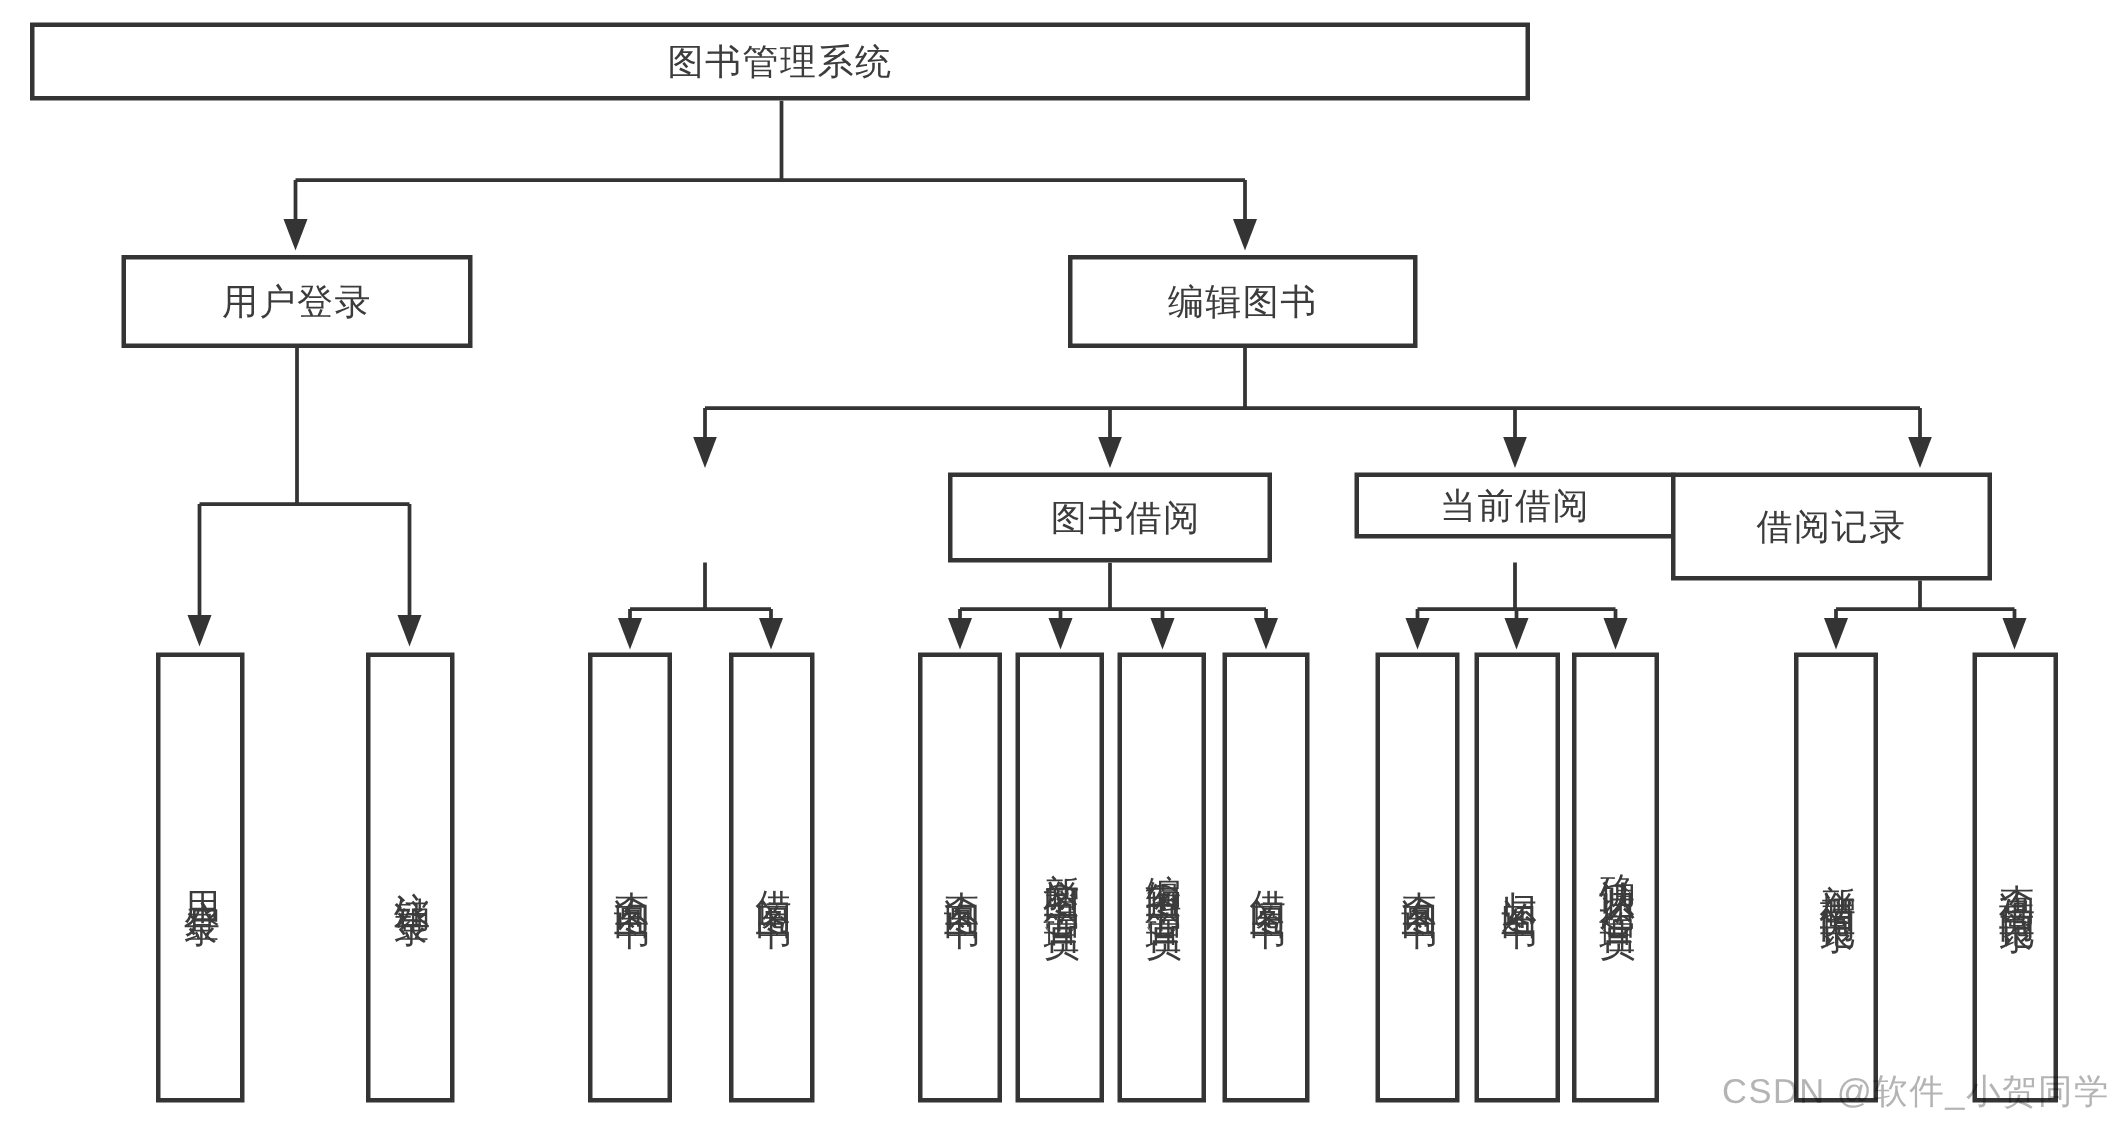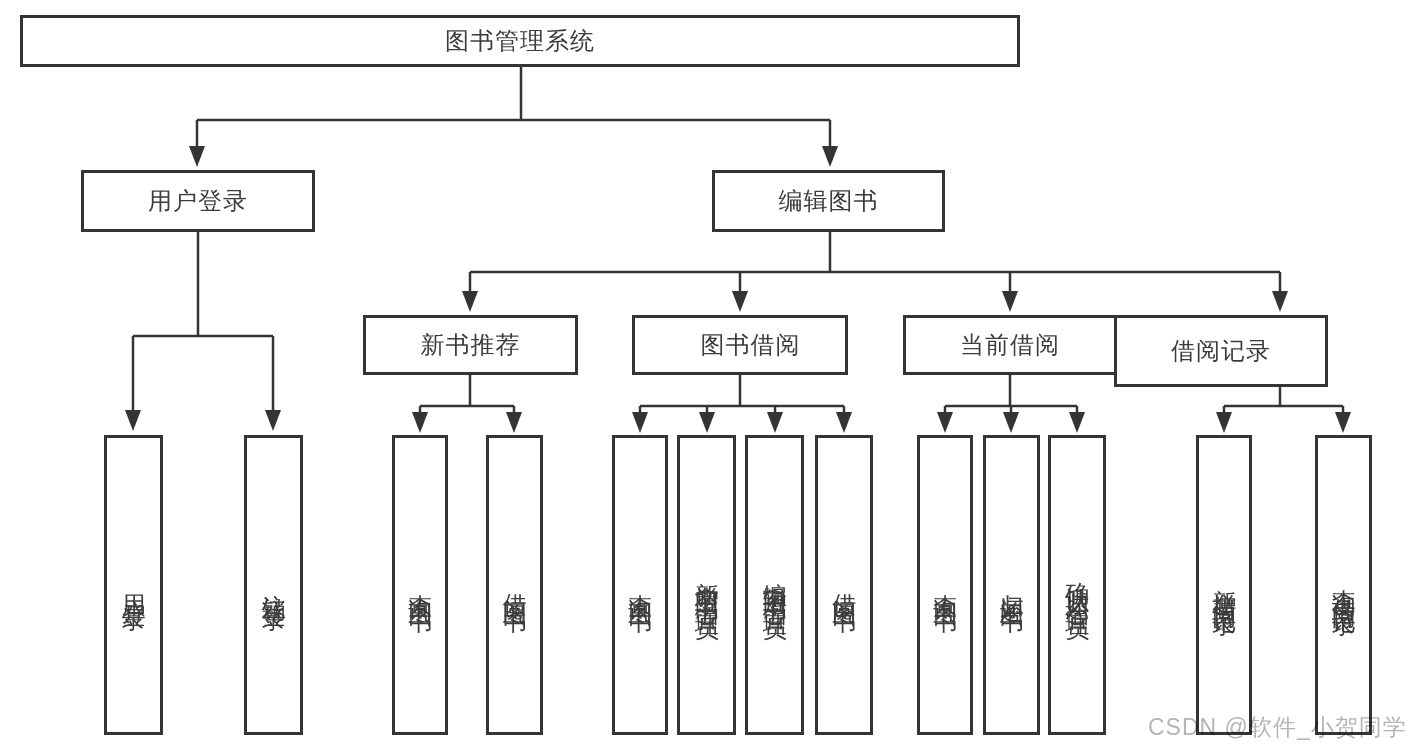--- a/index.html
+++ b/index.html
@@ -107,27 +107,24 @@
     <span class="hlabel">图书管理系统</span>
   </div>
 
   <div class="node" style="left:81px; top:170px; width:234px; height:62px;">
     <span class="hlabel">用户登录</span>
   </div>
   <div class="node" style="left:712px; top:170px; width:233px; height:62px;">
     <span class="hlabel">编辑图书</span>
   </div>
 
-  <div class="node" style="left:363px; top:315px; width:215px; height:60px;">
-    <span class="hlabel">新书推荐</span>
-  </div>
   <div class="node" style="left:632px; top:315px; width:216px; height:60px;padding-left:21px;">
     <span class="hlabel">图书借阅</span>
   </div>
-  <div class="node" style="left:903px; top:315px; width:214px; height:60px;">
+  <div class="node" style="left:903px; top:315px; width:214px; height:44px;">
     <span class="hlabel">当前借阅</span>
   </div>
   <div class="node" style="left:1114px; top:315px; width:214px; height:72px;">
     <span class="hlabel">借阅记录</span>
   </div>
 
   <div class="node leaf" style="left:104px; width:59px;">
     <span class="vlabel">用户登录</span>
   </div>
   <div class="node leaf" style="left:244px; width:59px;">

